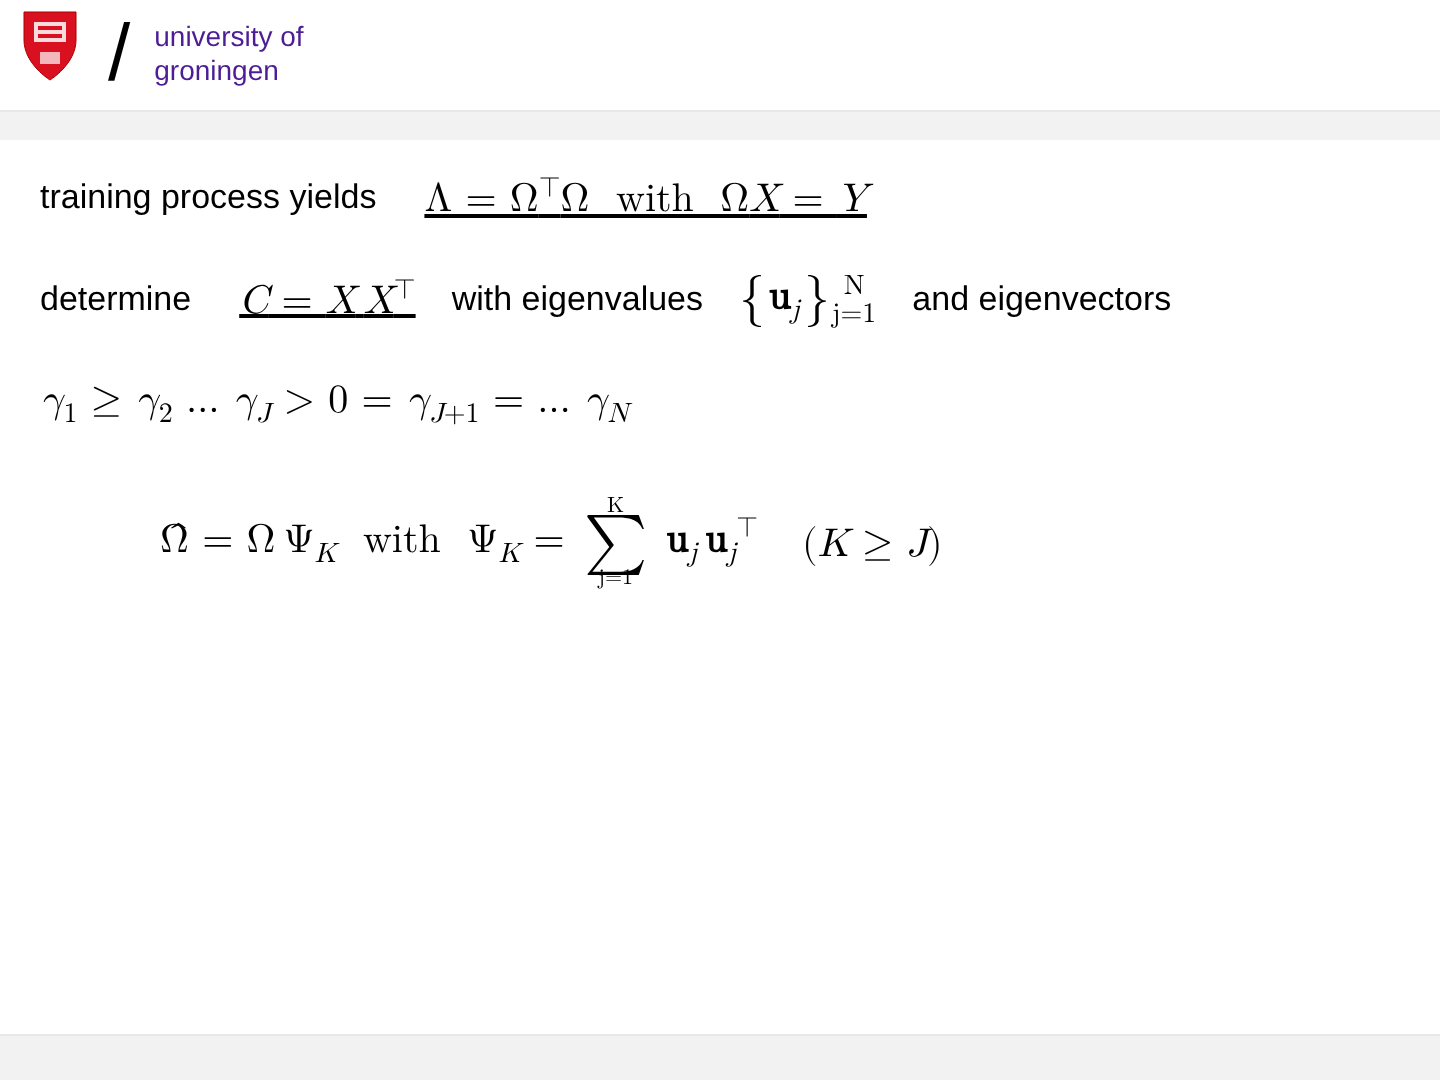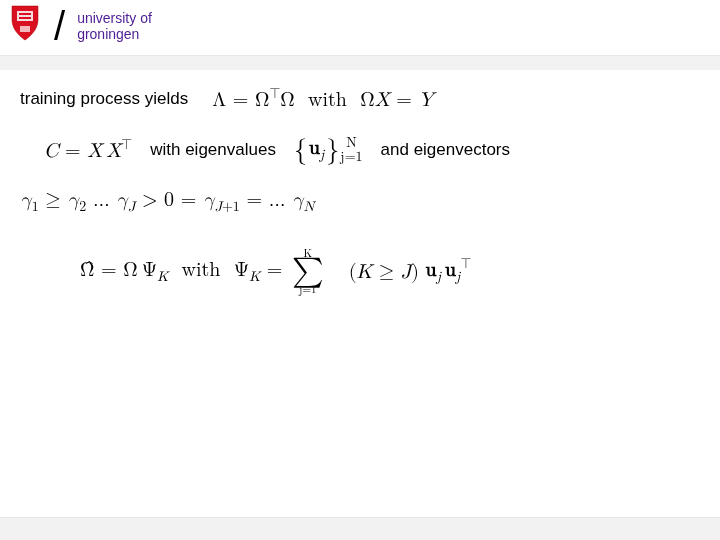--- a/index.html
+++ b/index.html
@@ -56,21 +56,21 @@
     align-items: center;
     flex-wrap: nowrap;
     margin-bottom: 18px;
     white-space: nowrap;
   }
   .tex {
     font-family: 'Latin Modern Math', 'STIX Two Math', 'Cambria Math', 'Times New Roman', serif;
     font-size: 20px;
   }
   .gap-s { margin-left: 18px; }
-  .gap-m { margin-left: 24px; }
+  .gap-m { margin-left: 24px; text-decoration: underline; }
   .eigrow { justify-content: flex-start; margin-top: 12px; margin-bottom: 28px;}
   .omegarow { margin-left: 60px; }
   sup, sub { font-size: 0.7em; }
   .frac-like { display:inline-flex; flex-direction:column; align-items:center; vertical-align:middle; font-size:14px; line-height:1; }
   .sum { font-size: 30px; line-height: 0.7; }
   .set { display:inline-flex; align-items:center; }
   .set .body { margin: 0 2px; }
   .bigop { display:inline-flex; flex-direction:column; align-items:center; vertical-align:middle; margin: 0 3px;}
   .bigop .lim { font-size: 11px; font-family: inherit; }
   .footer {
@@ -107,20 +107,21 @@
 <div class="content">
 
   <div class="row">
     <span>training process yields</span>
     <span class="tex gap-m">
       Λ&nbsp;=&nbsp;Ω<sup>⊤</sup>Ω&nbsp;&nbsp;with&nbsp;&nbsp;Ω<i>X</i>&nbsp;=&nbsp;<i>Y</i>
     </span>
   </div>
 
   <div class="row">
+    <span>determine</span>
     <span class="tex gap-m">
       <i>C</i>&nbsp;=&nbsp;<i>X</i> <i>X</i><sup>⊤</sup>
     </span>
     <span class="gap-s">with eigenvalues</span>
     <span class="tex gap-s set">
       <span style="font-size:26px;">{</span>
       <span class="body"><b>u</b><sub><i>j</i></sub></span>
       <span style="font-size:26px;">}</span>
       <span class="frac-like" style="margin-left:1px;">
         <span>N</span>
@@ -137,20 +138,20 @@
   </div>
 
   <div class="row omegarow">
     <span class="tex" style="display:inline-flex; align-items:center;">
       <span>Ω̂&nbsp;=&nbsp;Ω Ψ<sub><i>K</i></sub>&nbsp;&nbsp;with&nbsp;&nbsp;Ψ<sub><i>K</i></sub>&nbsp;=&nbsp;</span>
       <span class="bigop">
         <span class="lim">K</span>
         <span class="sum">∑</span>
         <span class="lim">j=1</span>
       </span>
+      <span>&nbsp;<b>u</b><sub><i>j</i></sub> <b>u</b><sub><i>j</i></sub><sup>⊤</sup></span>
       <span style="margin-left:22px;">(<i>K</i>&nbsp;≥&nbsp;<i>J</i>)</span>
-      <span>&nbsp;<b>u</b><sub><i>j</i></sub> <b>u</b><sub><i>j</i></sub><sup>⊤</sup></span>
     </span>
   </div>
 
 </div>
 
 <div class="footer"></div>
 
 </body></html>

